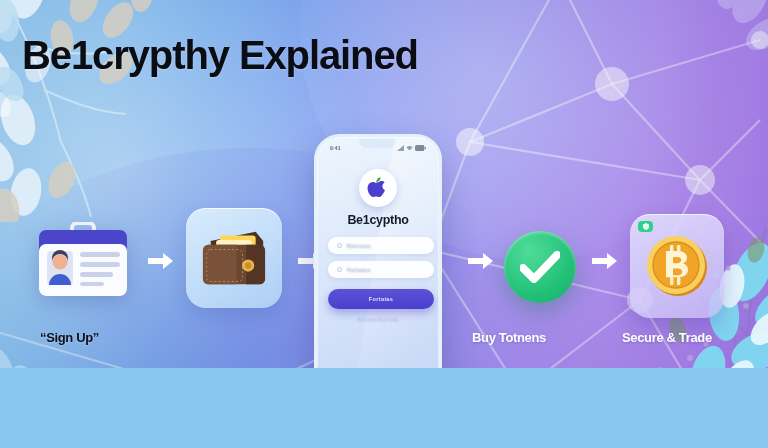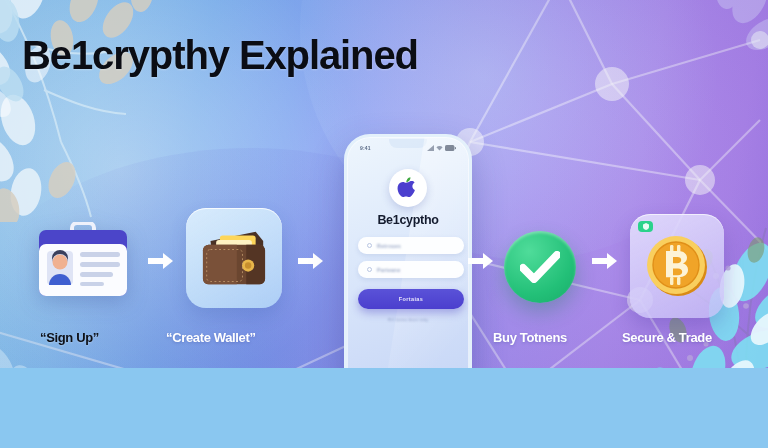--- a/index.html
+++ b/index.html
@@ -90,21 +90,21 @@
   .wallet-tile{
     position:absolute; left:186px; top:208px;
     width:96px; height:100px;
     border-radius:20px;
     background:linear-gradient(150deg, rgba(222,240,253,.92), rgba(186,222,250,.78));
     box-shadow:0 8px 18px rgba(40,70,150,.16), inset 0 1px 0 rgba(255,255,255,.8);
     display:flex; align-items:center; justify-content:center;
   }
   
   .phone{
-    position:absolute; left:344px; top:134px;
+    position:absolute; left:314px; top:134px;
     width:128px; height:262px;
     border-radius:26px;
     background:linear-gradient(160deg,#eef6fd 0%,#dde9fb 40%,#cfddf8 75%,#c6d6f6 100%);
     border:3px solid #e4f1fb;
     box-shadow:0 14px 34px rgba(38,48,130,.30), inset 0 0 0 1px rgba(255,255,255,.55);
     overflow:hidden;
   }
   .phone-shine{
     position:absolute; right:-24px; top:-20px;
     width:90px; height:320px;
@@ -200,21 +200,21 @@
   
   .caption{
     position:absolute; top:330px;
     font-size:13px; font-weight:700; letter-spacing:-.35px;
     white-space:nowrap;
   }
   .caption.dark{ color:#0d1017; text-shadow:0 1px 2px rgba(255,255,255,.25); }
   .caption.light{ color:#ffffff; text-shadow:0 1px 3px rgba(50,60,140,.30); }
   .c1{ left:40px; }
   .c2{ left:166px; }
-  .c3{ left:493px; }
+  .c3{ left:472px; }
   .c4{ left:622px; }
 </style>
 </head>
 <body>
 
 <div id="stage">
 
   <div class="bg-base"></div>
   <div class="bg-glowL"></div>
   <div class="bg-glowArc"></div>
@@ -468,17 +468,16 @@
         <rect x="26" y="12" width="3.4" height="8" rx="1.2"></rect>
         <rect x="33" y="12" width="3.4" height="8" rx="1.2"></rect>
         <rect x="26" y="44" width="3.4" height="8" rx="1.2"></rect>
         <rect x="33" y="44" width="3.4" height="8" rx="1.2"></rect>
       </g>
       <path d="M22 18 h12 c5.6 0 9 2.8 9 6.8 0 2.8 -1.6 4.8 -4 5.8 3 0.8 5 3 5 6.2 0 4.6 -3.6 7.4 -9.6 7.4 h-12.4 z M29 24 v6.2 h4.4 c2.4 0 3.8 -1.1 3.8 -3.1 0 -2 -1.4 -3.1 -3.8 -3.1 z M29 35.4 v6.8 h5 c2.6 0 4.2 -1.3 4.2 -3.4 0 -2.1 -1.6 -3.4 -4.2 -3.4 z" fill="#fdf3d6"></path>
     </svg>
   </div>
 
   <div class="caption dark c1">“Sign Up”</div>
-  <div class="caption light c2">“Create Wallet”</div>
   <div class="caption light c3">Buy Totnens</div>
   <div class="caption light c4">Secure &amp; Trade</div>
 
 </div>
 
 </body></html>

